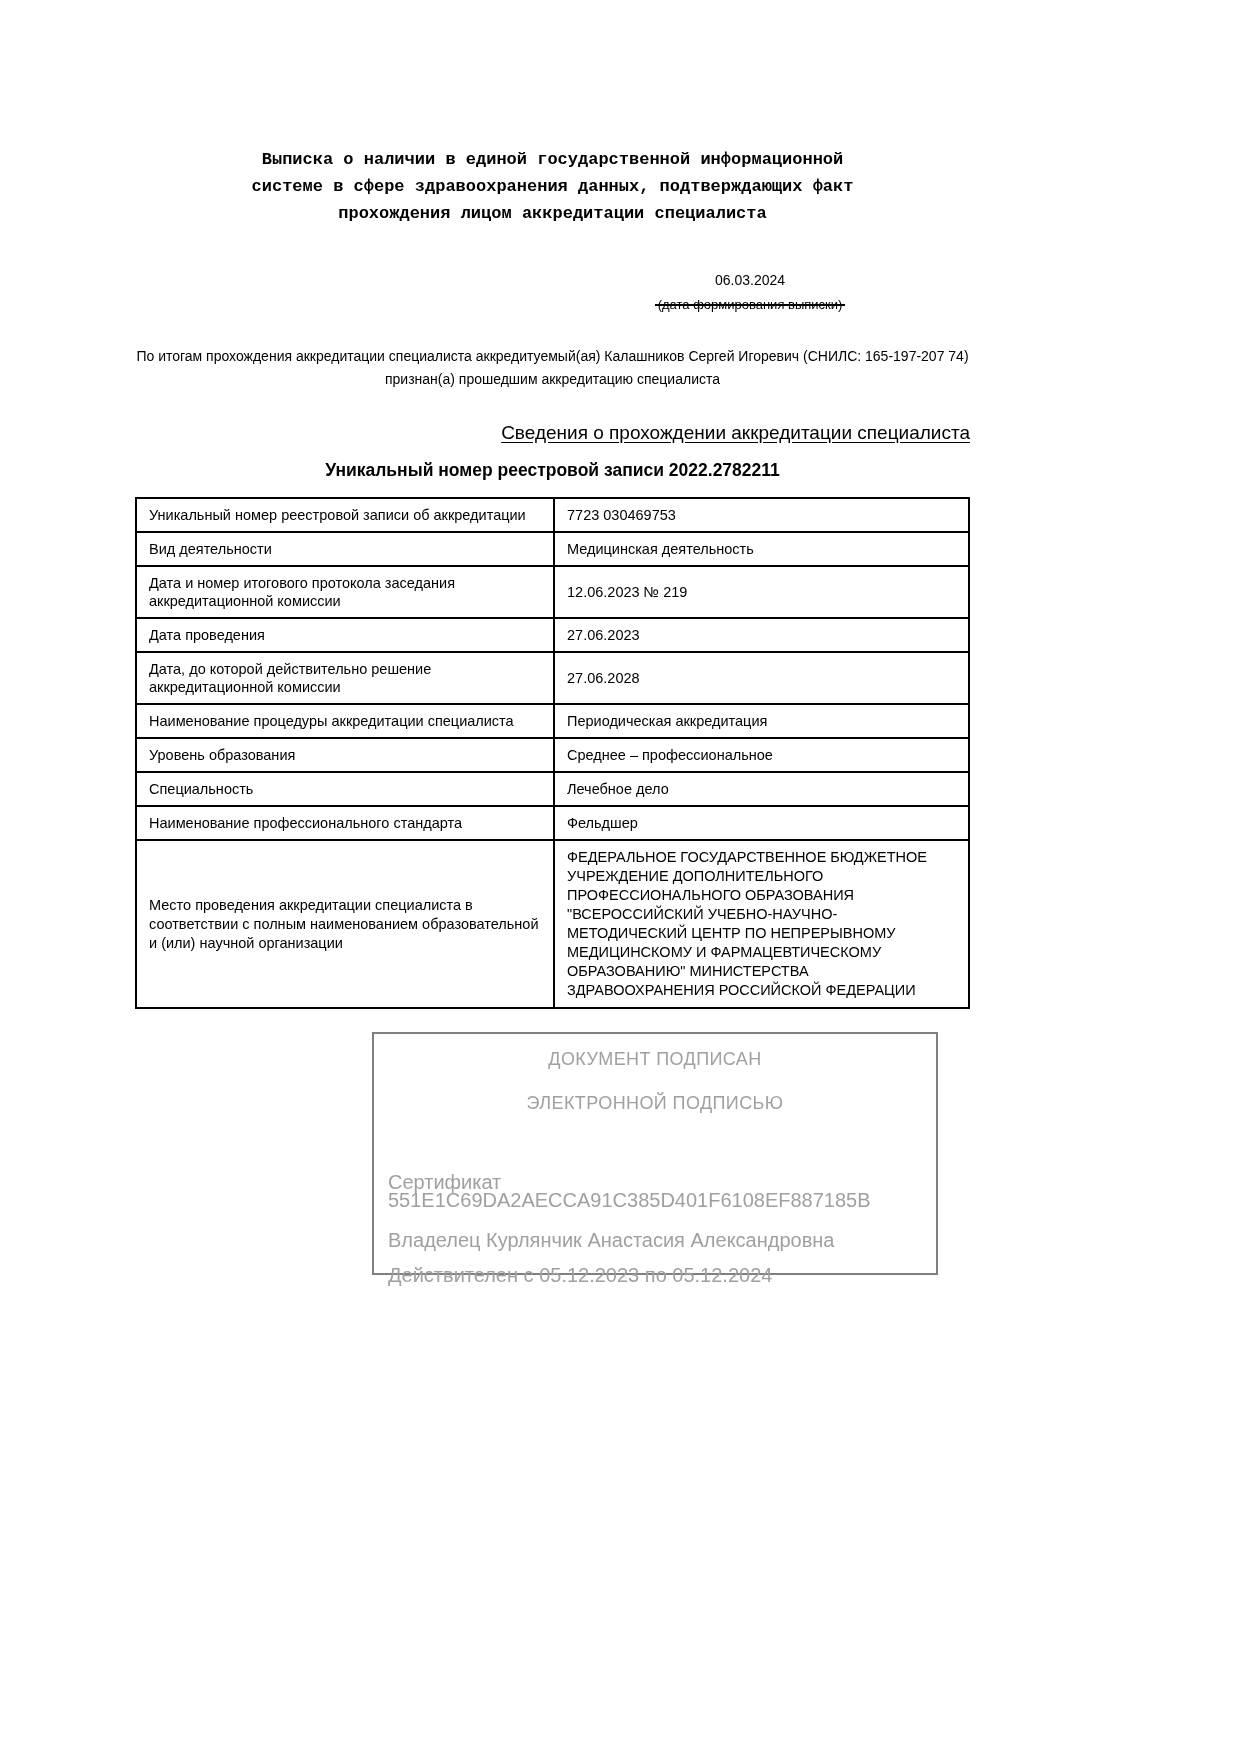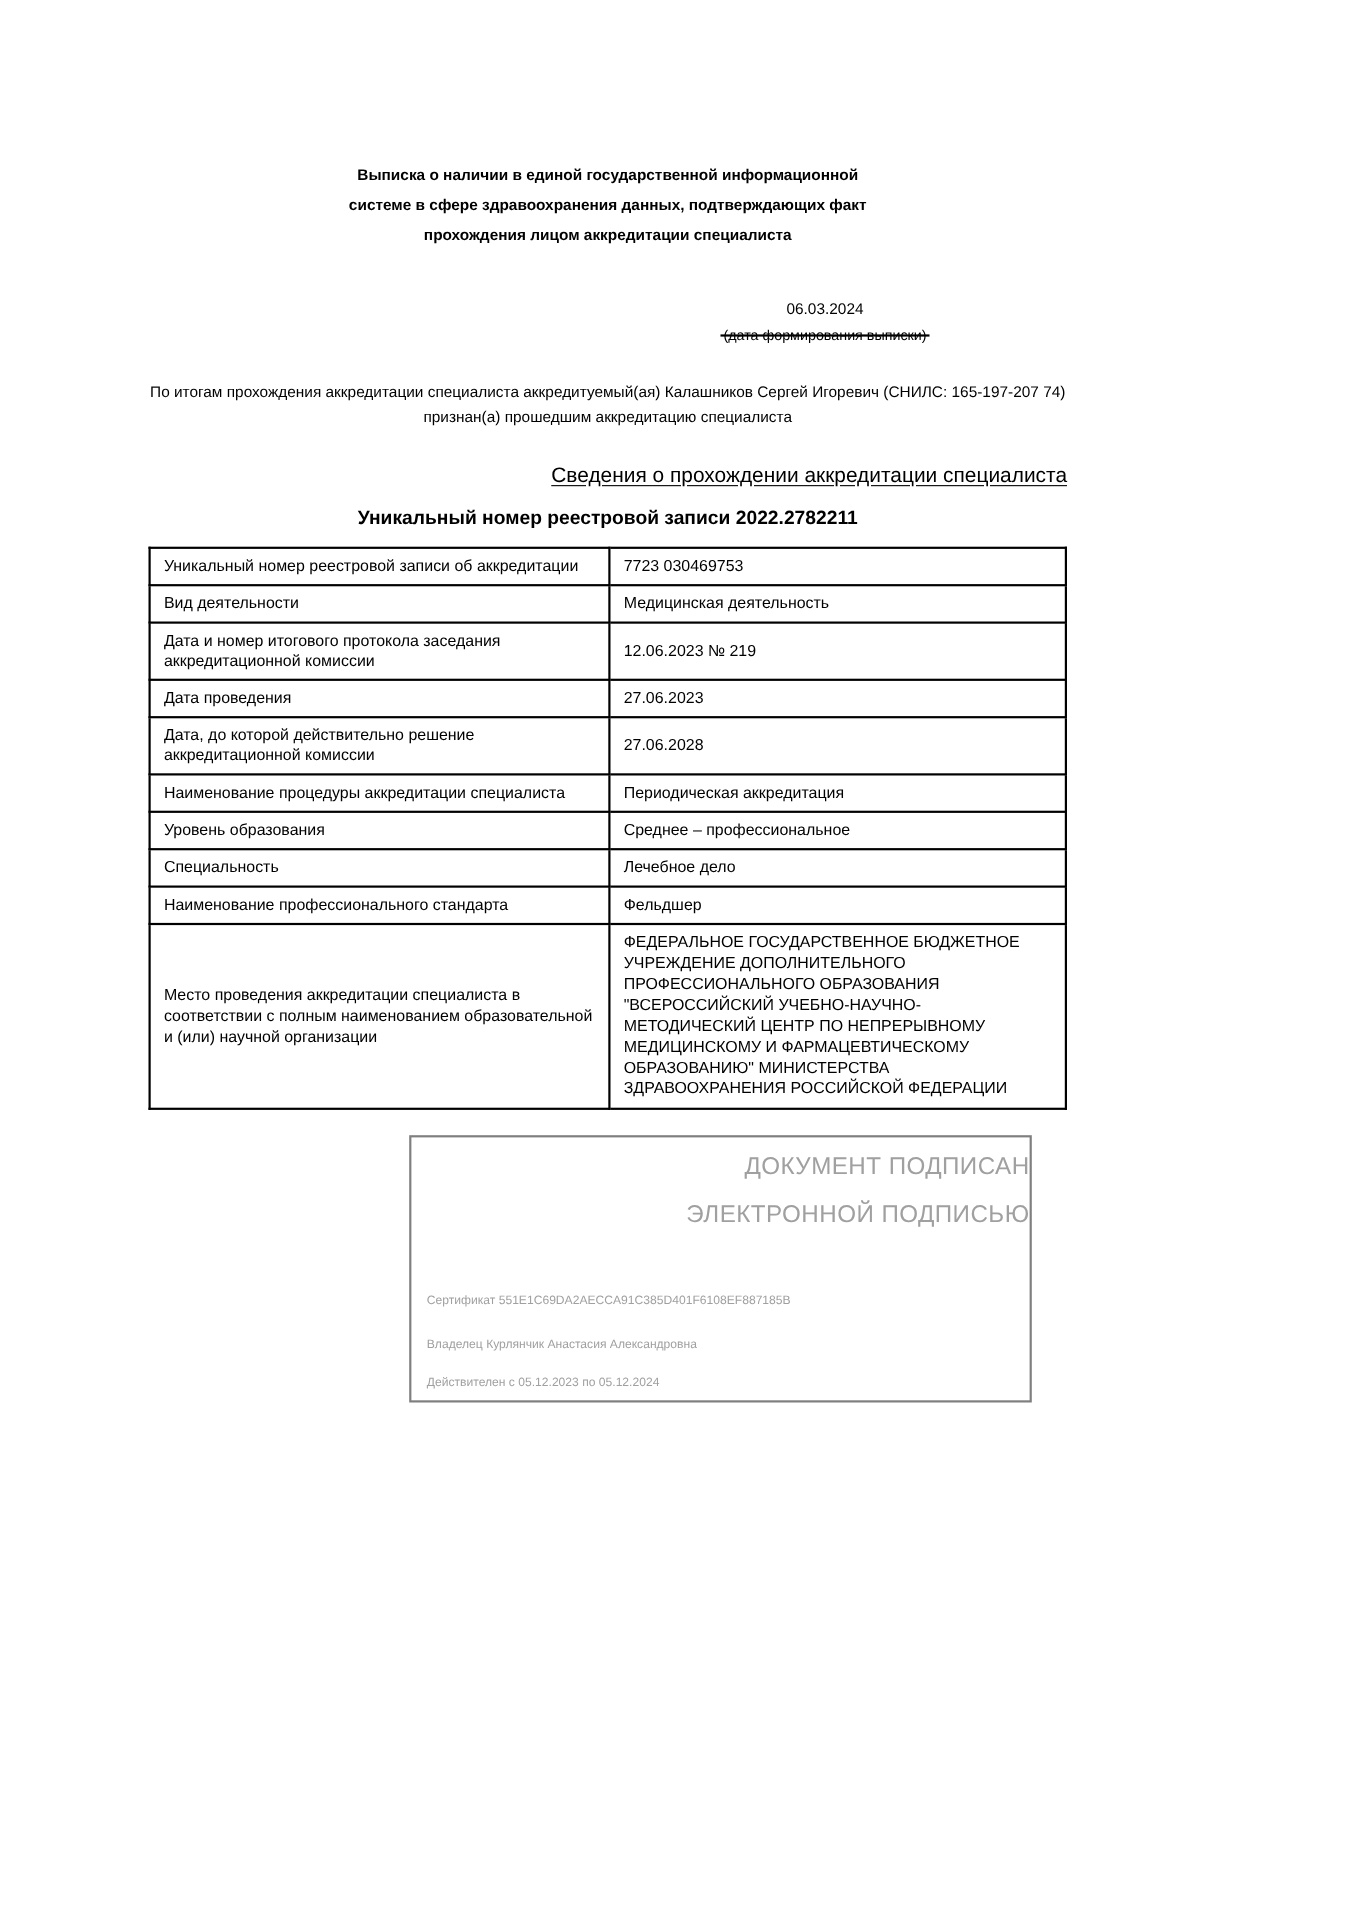--- a/index.html
+++ b/index.html
@@ -8,21 +8,21 @@
     --doc-text:#000000;
   }
   html,body{margin:0;padding:0;}
   body{
     width:1240px;height:1755px;background:#ffffff;position:relative;
     font-family:"Liberation Sans","DejaVu Sans",sans-serif;color:var(--doc-text);
   }
   .abs{position:absolute;}
   #doc-title{
     top:146px;left:135px;width:835px;text-align:center;
-    font-size:14px;font-weight:bold;line-height:27px;
+    font-size:17px;font-weight:bold;line-height:27px;font-family:Liberation Mono, monospace;
   }
   #date-block{
     top:272px;left:655px;width:190px;text-align:center;
     font-size:14px;border-bottom:2px solid #000;padding-bottom:16px;
   }
   #date-caption{
     top:297px;left:630px;width:240px;text-align:center;font-size:13px;
   }
   #intro{
     top:345px;left:135px;width:835px;text-align:center;
@@ -42,24 +42,24 @@
   #acc-table td{
     border:2px solid #000;padding:7px 12px;font-size:14.5px;line-height:18px;
     vertical-align:middle;word-wrap:break-word;
   }
   #acc-table td.label-cell{width:392px;}
   #acc-table tr.org-row td{line-height:19px;}
   #sig-box{
     top:1032px;left:372px;width:566px;height:243px;box-sizing:border-box;
     border:2px solid var(--signature-border);color:var(--signature-text);
   }
-  .sig-title{text-align:right;font-size:22px;letter-spacing:0.4px;line-height:21px;}
+  .sig-title{text-align:center;font-size:18px;letter-spacing:0.4px;line-height:21px;}
   .sig-t1{margin-top:15px;}
   .sig-t2{margin-top:23px;}
-  .sig-info{margin-left:14px;margin-right:14px;font-size:11px;line-height:18px;}
+  .sig-info{margin-left:14px;margin-right:14px;font-size:20px;line-height:18px;}
   .sig-i1{margin-top:59px;}
   .sig-i2{margin-top:22px;}
   .sig-i3{margin-top:17px;}
 </style>
 </head>
 <body>
 
 <div id="doc-title" class="abs">
   <div>Выписка о наличии в единой государственной информационной</div>
   <div>системе в сфере здравоохранения данных, подтверждающих факт</div>

